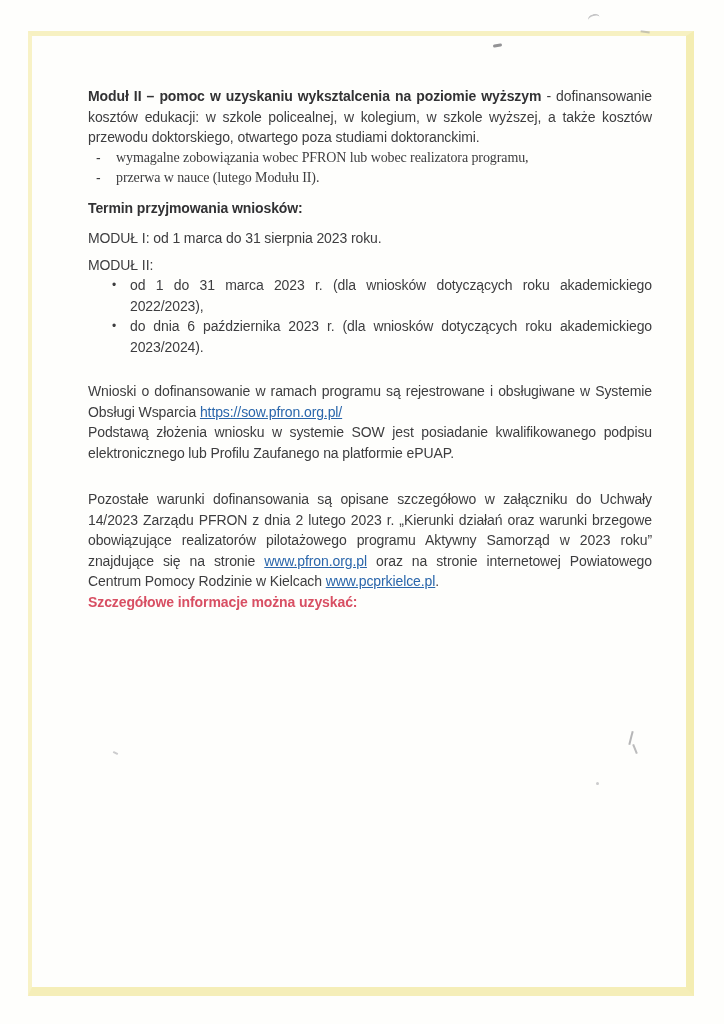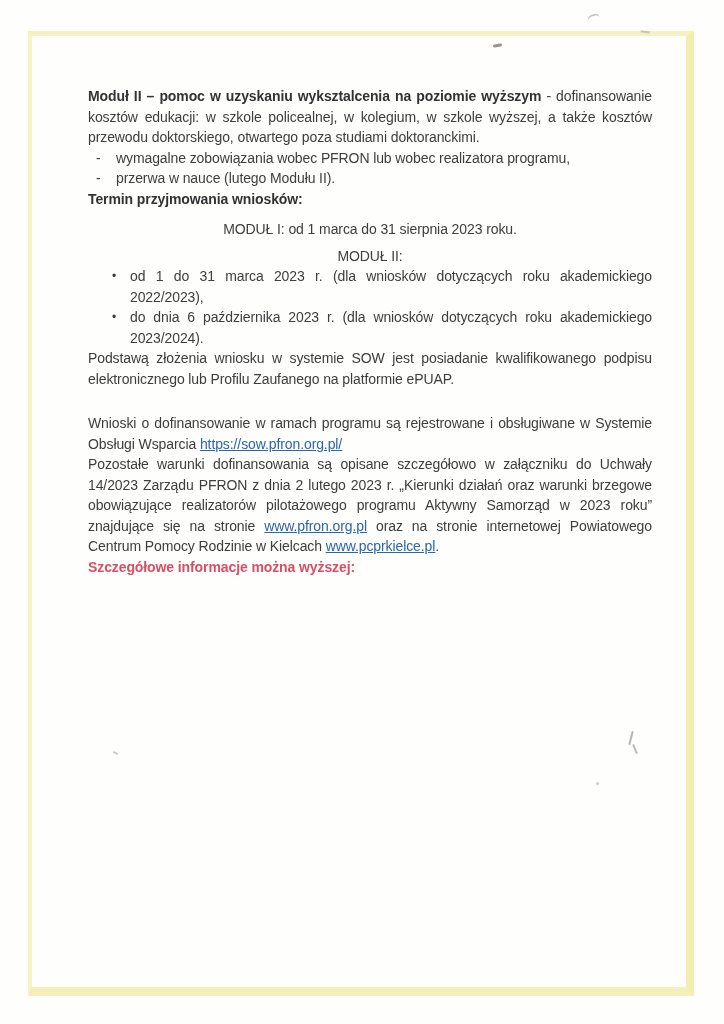--- a/index.html
+++ b/index.html
@@ -30,35 +30,35 @@
     width: 564px;
     color: #3d3d3f;
     font-size: 14px;
     line-height: 20.5px;
     letter-spacing: -0.1px;
     text-align: justify;
   }
   p { margin: 0; }
   .b { font-weight: bold; color: #323234; }
   .heading { font-weight: bold; color: #323234; text-align: left; }
-  .plain { text-align: center; }
+  .plain { text-align: left; }
   .link { color: #2a66ab; text-decoration: underline; cursor: pointer; }
   .red { color: #d84f63; font-weight: bold; text-align: left; }
   .nowrap { white-space: nowrap; letter-spacing: -0.35px; }
   .dashrow, .bulletrow { display: flex; text-align: left; }
   .dashrow .marker { width: 28px; padding-left: 8px; box-sizing: border-box; flex: 0 0 28px; }
   .bulletrow .marker { width: 42px; padding-left: 24px; box-sizing: border-box; flex: 0 0 42px; font-size: 12px; }
   .bulletrow .itext { flex: 1 1 auto; text-align: justify; }
-  .dashrow .itext { flex: 1 1 auto; }
+  .dashrow .itext { flex: 1 1 auto; font-family: Liberation Serif, serif; }
   .mt18 { margin-top: 18px; }
   .mt10 { margin-top: 10px; }
-  .mt9 { }
+  .mt9 { margin-top: 9px; }
   .mt6 { margin-top: 6px; }
   .mt24 { margin-top: 24px; }
-  .mt26 { }
+  .mt26 { margin-top: 26px; }
   .artifact { position: absolute; pointer-events: none; }
   .a1 { left: 588px; top: 14px; width: 12px; height: 7px; border-top: 2px solid #8e8e92; border-radius: 50%; opacity: .5; transform: rotate(-15deg); }
   .a2 { left: 641px; top: 26px; width: 9px; height: 5px; border-bottom: 2px solid #97979b; opacity: .5; transform: rotate(8deg); }
   .a3 { left: 493px; top: 44px; width: 9px; height: 3px; background: #6f6f73; opacity: .75; transform: rotate(-8deg); border-radius: 2px; }
   .a4 { left: 630px; top: 731px; width: 2px; height: 14px; background: #7a7a7e; opacity: .55; transform: rotate(14deg); }
   .a5 { left: 634px; top: 744px; width: 2px; height: 10px; background: #7a7a7e; opacity: .5; transform: rotate(-22deg); }
   .a6 { left: 113px; top: 752px; width: 5px; height: 2px; background: #9a9a9e; opacity: .5; transform: rotate(25deg); }
   .a7 { left: 596px; top: 782px; width: 3px; height: 3px; background: #9a9a9e; border-radius: 50%; opacity: .5; }
 </style>
 </head>
@@ -93,22 +93,22 @@
     <p class="plain mt6">MODUŁ II:</p>
     <div class="bulletrow">
       <span class="marker">•</span>
       <span class="itext">od 1 do 31 marca 2023 r. (dla wniosków dotyczących roku akademickiego 2022/2023),</span>
     </div>
     <div class="bulletrow">
       <span class="marker">•</span>
       <span class="itext">do dnia 6 października 2023 r. (dla wniosków dotyczących roku akademickiego 2023/2024).</span>
     </div>
 
+    <p class="para mt24"><span>Wnioski o dofinansowanie w ramach programu są rejestrowane i obsługiwane w Systemie Obsługi Wsparcia </span><span class="link">https://sow.pfron.org.pl/</span></p>
     <p class="para">Podstawą złożenia wniosku w systemie SOW jest posiadanie kwalifikowanego podpisu elektronicznego lub Profilu Zaufanego na platformie ePUAP.</p>
-    <p class="para mt24"><span>Wnioski o dofinansowanie w ramach programu są rejestrowane i obsługiwane w Systemie Obsługi Wsparcia </span><span class="link">https://sow.pfron.org.pl/</span></p>
 
     <p class="para mt26"><span>Pozostałe warunki dofinansowania są opisane szczegółowo w załączniku do Uchwały 14/2023 Zarządu PFRON z dnia 2 lutego 2023 r. „Kierunki działań oraz warunki brzegowe obowiązujące realizatorów pilotażowego programu Aktywny Samorząd w 2023 roku” znajdujące się na stronie </span><span class="link">www.pfron.org.pl</span><span> oraz na stronie internetowej Powiatowego Centrum Pomocy Rodzinie w Kielcach </span><span class="link">www.pcprkielce.pl</span><span>.</span></p>
 
 
-    <p class="red">Szczegółowe informacje można wyższej:</p>
+    <p class="red">Szczegółowe informacje można uzyskać:</p>
 
   </div>
 </div>
 
 </body></html>

